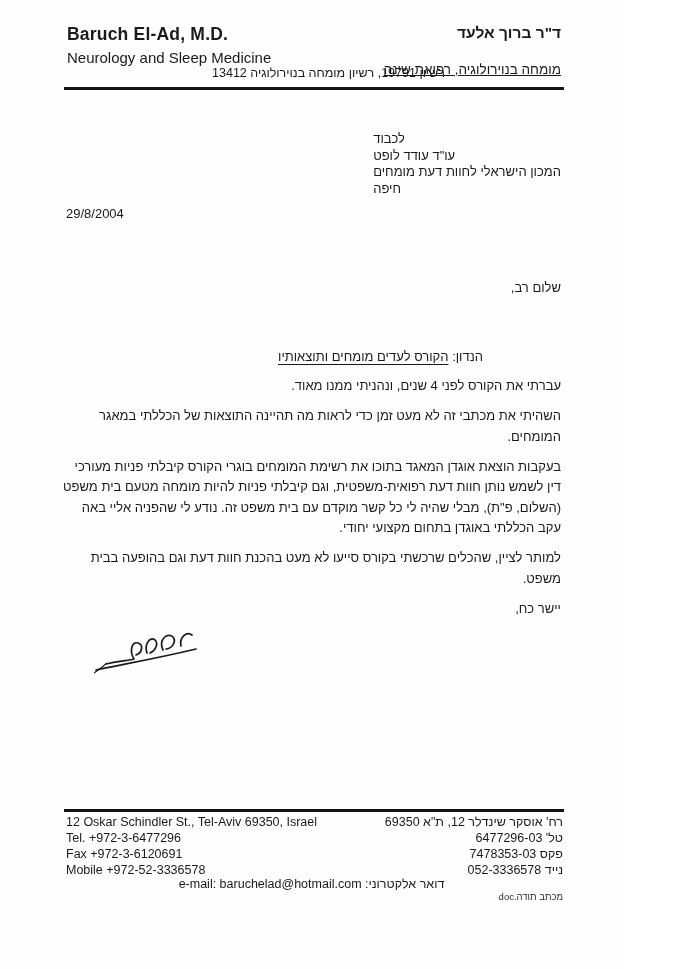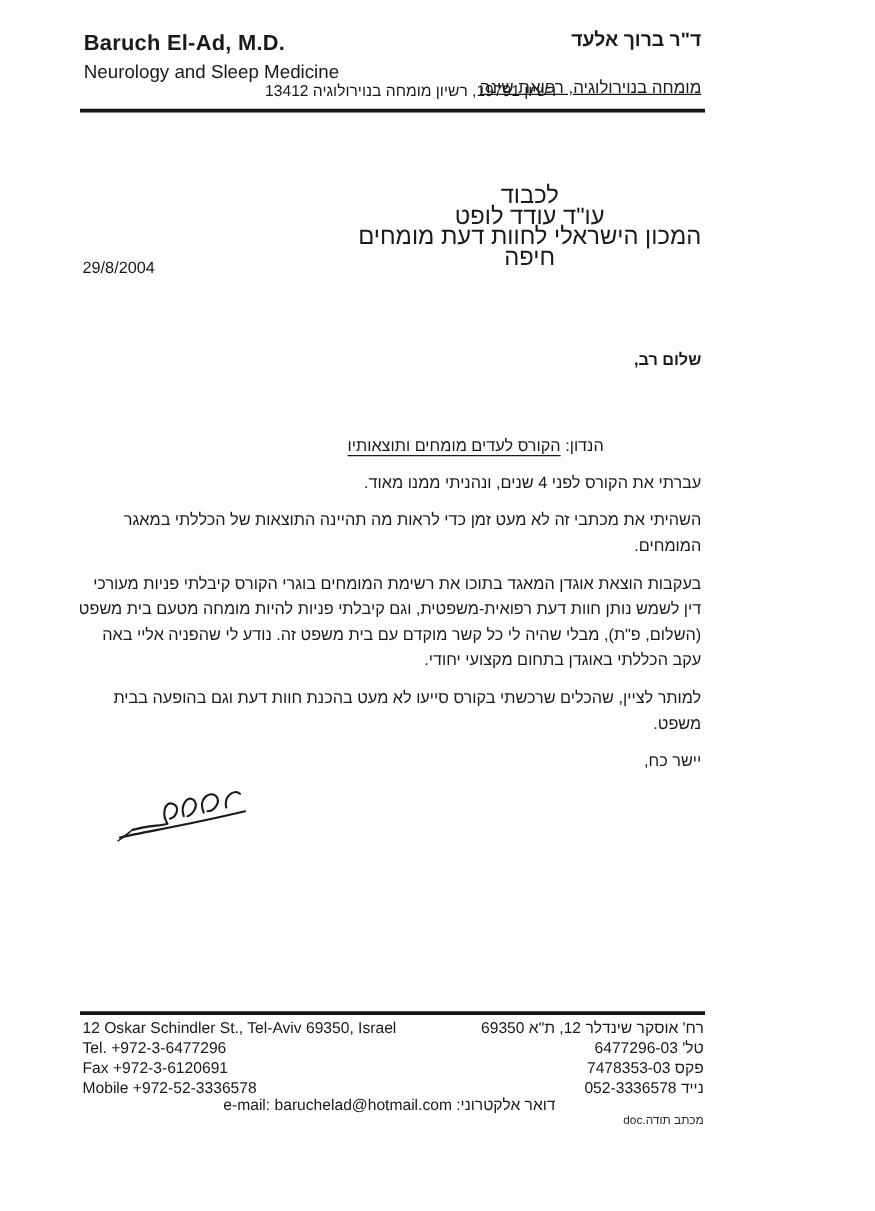--- a/index.html
+++ b/index.html
@@ -13,25 +13,25 @@
   .lh-en .name{font-size:17.5px;font-weight:bold;letter-spacing:.2px;}
   .lh-en .spec{font-size:15px;margin-top:4px;}
   .lh-he{position:absolute;right:62px;top:24px;text-align:right;direction:rtl;}
   .lh-he .name{font-size:15.5px;font-weight:bold;}
   .lh-he .spec{font-size:13.5px;margin-top:20px;text-decoration:underline;}
   .license{position:absolute;top:66px;left:0;right:0;text-align:center;
            direction:rtl;font-size:12.5px;padding-left:34px;}
   .rule{background:#141414;}
   .rule-top{position:absolute;top:87px;left:64px;right:59px;height:3px;}
   
-  .recipient{position:absolute;right:62px;top:149px;text-align:center;
-             direction:rtl;font-size:19px;line-height:16.5px;}
+  .recipient{position:absolute;right:62px;top:131px;text-align:left;
+             direction:rtl;font-size:13px;line-height:16.5px;}
   .date{position:absolute;left:66px;top:206px;font-size:13px;}
   
-  .greeting{position:absolute;right:62px;top:280px;font-size:13px;direction:rtl;font-weight:bold;}
+  .greeting{position:absolute;right:62px;top:280px;font-size:13px;direction:rtl;}
   .subject{position:absolute;right:140px;top:349px;font-size:13px;direction:rtl;}
   .subject .u{text-decoration:underline;text-underline-offset:3px;text-align:center;}
   .body-text{position:absolute;left:62px;right:62px;top:376px;direction:rtl;
              font-size:13px;line-height:20.5px;}
   .body-text p{margin:0 0 9.5px 0;}
   .closing{margin-top:1px;}
   
   .signature{position:absolute;left:92px;top:620px;width:125px;height:58px;}
   .signature svg{display:block;width:100%;height:100%;}
   

